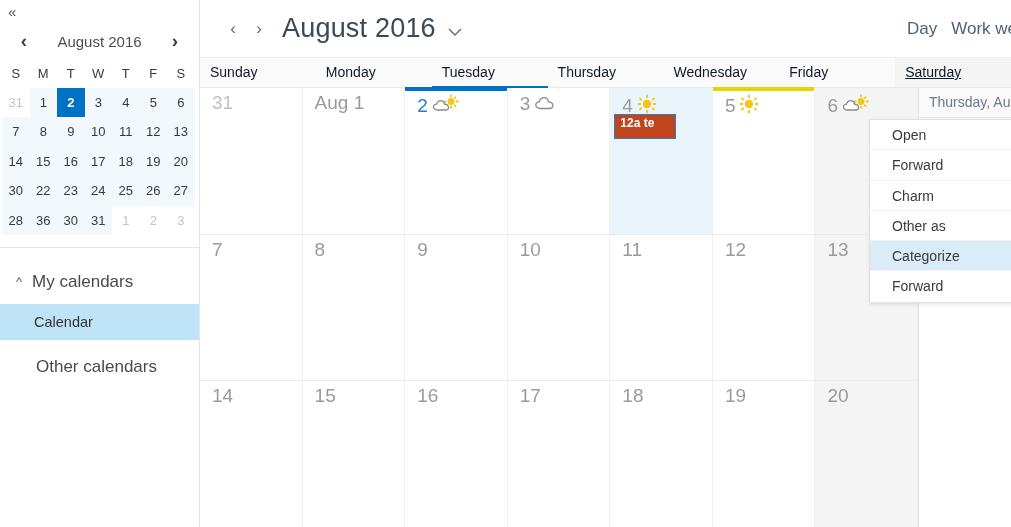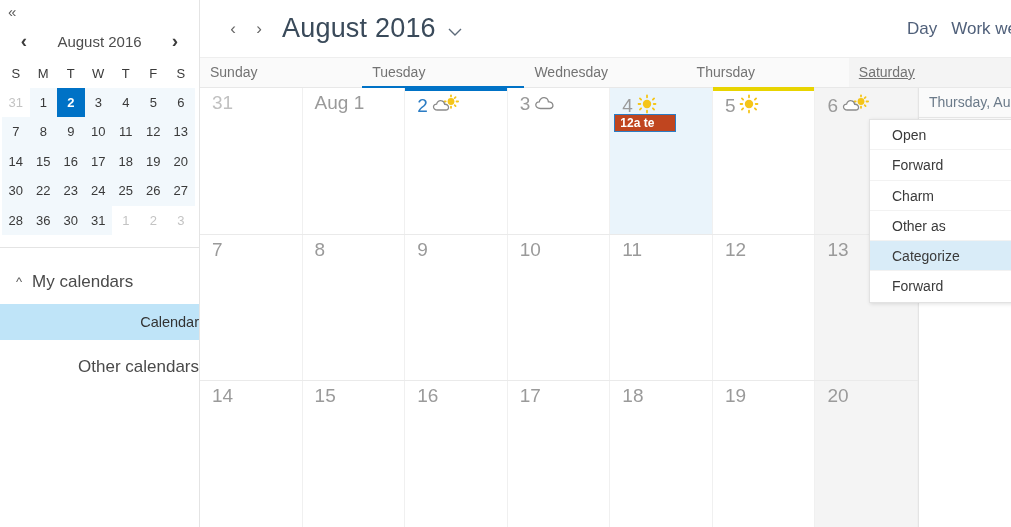--- a/index.html
+++ b/index.html
@@ -51,21 +51,21 @@
   .sidebar-divider { border-top: 1px solid #e4e4e4; margin-top: 12px; }
 
   .cal-group {
     display: flex; align-items: center; gap: 10px;
     height: 44px; padding: 0 0 0 16px; margin-top: 12px;
     font-size: 17px; color: #4a4a4a; cursor: pointer;
   }
   .caret-up { color: #5a5a5a; font-size: 13px; display: inline-block; }
   .cal-item {
     height: 36px; line-height: 36px; padding-left: 34px;
-    font-size: 14.5px; color: #333333; cursor: pointer; text-align: right;
+    font-size: 14.5px; color: #333333; cursor: pointer;
   }
   .cal-item.selected { background: #bfe4f8; }
   .cal-item.other {
     font-size: 17px; color: #4a4a4a; padding-left: 36px;
     height: 42px; line-height: 42px; margin-top: 6px;
   }
 
   
   .main { flex: 1; position: relative; height: 527px; background: #fff; }
   .topbar {
@@ -90,21 +90,21 @@
     overflow: hidden; white-space: nowrap; width: 104px;
   }
   .view-opt { cursor: pointer; }
 
   
   .dow-header {
     display: flex; height: 30px; background: #fafafa;
     border-bottom: 1px solid #e8e8e8; position: relative;
   }
   .dow-cell {
-    flex: 1; font-size: 14px; color: #737373;
+    flex: 1; font-size: 14px; color: #0f172a;
     padding-left: 10px; line-height: 29px; position: relative;
   }
   .dow-cell.sel::after {
     content: ""; position: absolute; left: 0; right: 0; bottom: -1px;
     height: 2px; background: #0072c6;
   }
   .dow-cell.shade { background: #f4f4f4; text-decoration: underline; }
 
   
   .grid-wrap { position: relative; height: 439px; display: flex; }
@@ -130,21 +130,21 @@
     position: absolute; left: 0; right: 0; top: -1px; height: 4px;
     background: #0072c6;
   }
   .topbar-yellow {
     position: absolute; left: 0; right: 0; top: -1px; height: 4px;
     background: #e8d400;
   }
 
   
   .event-chip {
-    position: absolute; left: 4px; top: 26px; width: 62px; height: 18px;
+    position: absolute; left: 4px; top: 26px; width: 62px; height: 25px;
     background: #c0451f; color: #ffffff; font-size: 12px; font-weight: bold;
     line-height: 16px; padding-left: 5px; white-space: nowrap;
     border: 1px solid #2b7cc4; overflow: hidden; cursor: pointer;
   }
 
   
   .readpane {
     width: 93px; flex: 0 0 93px; border-left: 1px solid #e4e4e4;
     background: #ffffff; position: relative; overflow: hidden;
   }
@@ -279,23 +279,25 @@
         </svg>
       </span>
       <div class="view-switch" id="view-switch">
           <span class="view-opt">Day</span>
           <span class="view-opt">Work week</span>
         </div>
     </div>
 
     <div class="dow-header" id="dow-header">
         <div class="dow-cell">Sunday</div>
+        <div class="dow-cell">Monday</div>
         <div class="dow-cell sel">Tuesday</div>
+        <div class="dow-cell">Thursday</div>
         <div class="dow-cell">Wednesday</div>
-        <div class="dow-cell">Thursday</div>
+        <div class="dow-cell">Friday</div>
         <div class="dow-cell shade">Saturday</div>
       </div>
 
     <div class="grid-wrap">
       <div class="grid" id="month-grid">
           <div class="week-row">
             <div class="day-cell"><span class="day-num dim">31</span></div>
             <div class="day-cell"><span class="day-num">Aug 1</span></div>
             <div class="day-cell"><div class="topbar-blue"></div><span class="day-num today">2</span><span class="wx"><svg width="28" height="20" viewBox="0 0 28 20">
                   <g fill="#f5c518">

